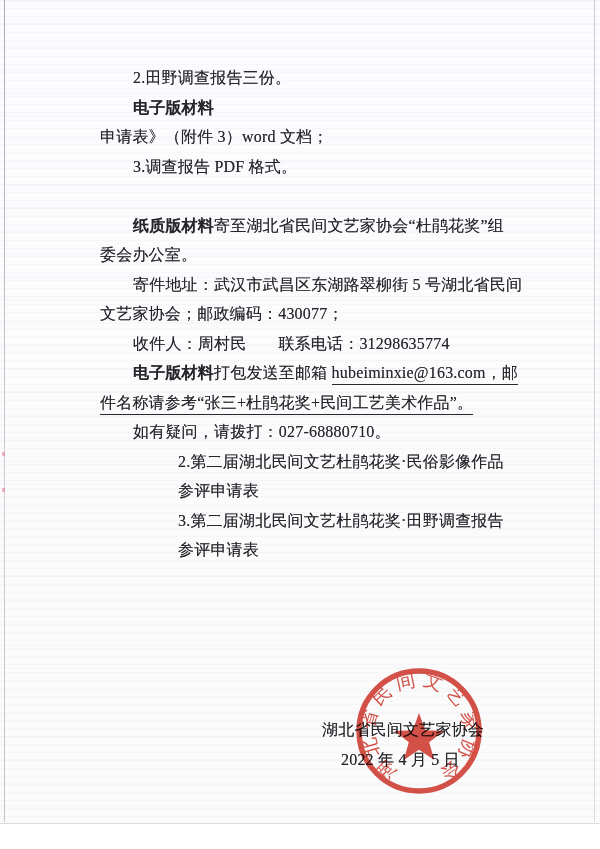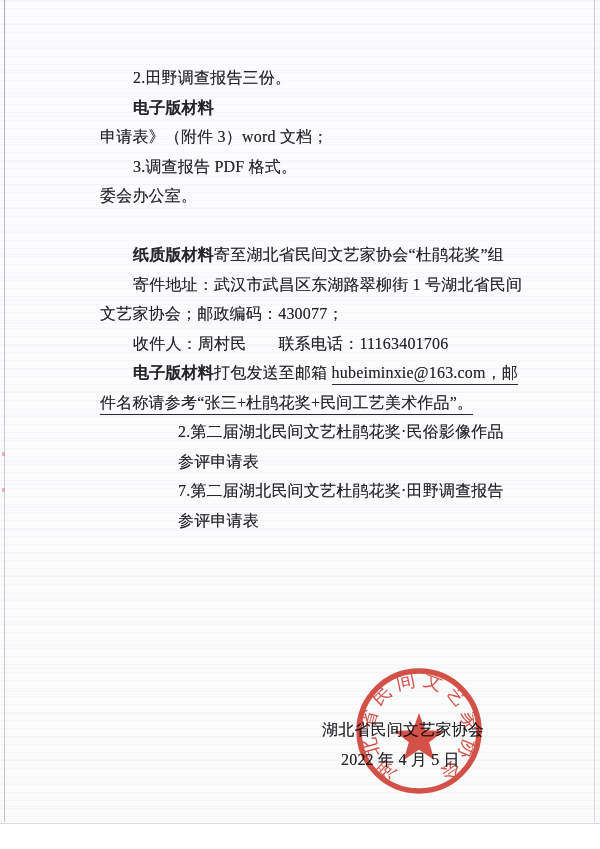--- a/index.html
+++ b/index.html
@@ -95,50 +95,53 @@
     <div class="line indent bold">
       <span>电子版材料</span>
     </div>
     <div class="line">
       <span>申请表》（附件 3）word 文档；</span>
     </div>
     <div class="line">
       <span class="indent">3.调查报告 PDF 格式。</span>
     </div>
 
+    <div class="line indent gap-before">
+      <span class="bold">纸质版材料</span><span>寄至湖北省民间文艺家协会“杜鹃花奖”组</span>
+    </div>
     <div class="line">
       <span>委会办公室。</span>
     </div>
-    <div class="line indent gap-before">
-      <span class="bold">纸质版材料</span><span>寄至湖北省民间文艺家协会“杜鹃花奖”组</span>
-    </div>
     <div class="line indent">
-      <span>寄件地址：武汉市武昌区东湖路翠柳街 1 号湖北省民间</span>
+      <span>寄件地址：武汉市武昌区东湖路翠柳街 5 号湖北省民间</span>
     </div>
     <div class="line">
       <span>文艺家协会；邮政编码：430077；</span>
     </div>
     <div class="line indent">
-      <span>收件人：周村民</span><span class="spacer-inline"></span><span>联系电话：11163401706</span>
+      <span>收件人：周村民</span><span class="spacer-inline"></span><span>联系电话：31298635774</span>
     </div>
     <div class="line indent">
       <span class="bold">电子版材料</span><span>打包发送至邮箱 </span><span class="ul">hubeiminxie@163.com，邮</span>
     </div>
     <div class="line">
       <span class="ul">件名称请参考“张三+杜鹃花奖+民间工艺美术作品”。</span>
+    </div>
+    <div class="line indent">
+      <span>如有疑问，请拨打：027-68880710。</span>
     </div>
 
     <div class="line att-item">
       <span>2.第二届湖北民间文艺杜鹃花奖·民俗影像作品</span>
     </div>
     <div class="line att-item">
       <span>参评申请表</span>
     </div>
     <div class="line att-item">
-      <span>7.第二届湖北民间文艺杜鹃花奖·田野调查报告</span>
+      <span>3.第二届湖北民间文艺杜鹃花奖·田野调查报告</span>
     </div>
     <div class="line att-item">
       <span>参评申请表</span>
     </div>
   </div>
 
   <div class="sig-line sig-org">
     <span>湖北省民间文艺家协会</span>
   </div>
   <div class="sig-line sig-date">

